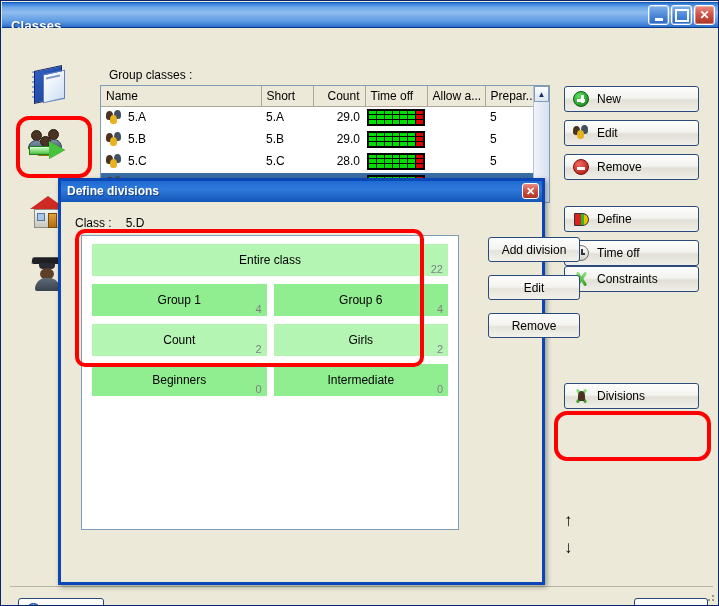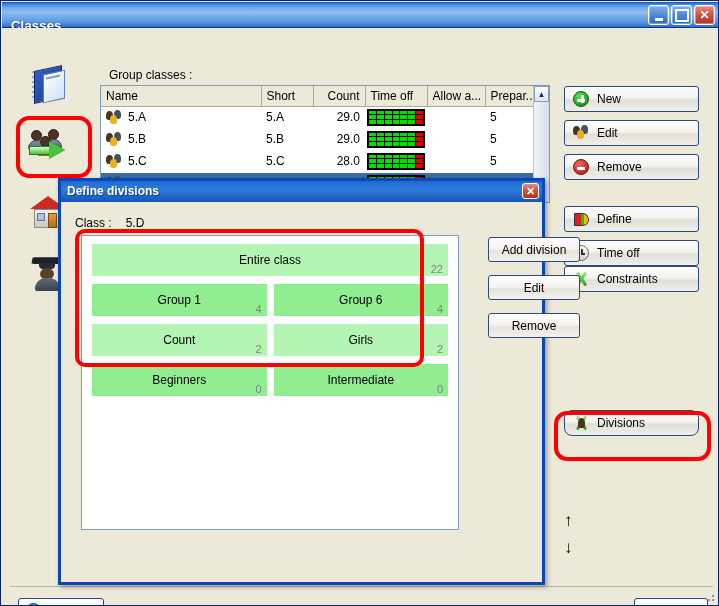--- a/index.html
+++ b/index.html
@@ -678,21 +678,21 @@
           <span>Define</span>
         </div>
         <div class="btn" style="margin-top: 8px;">
           <span class="btn-icon ic-clock"></span>
           <span>Time off</span>
         </div>
         <div class="btn" style="">
           <span class="btn-icon ic-constraints"></span>
           <span>Constraints</span>
         </div>
-        <div class="btn" style="margin-top: 118px; border-radius: 8px;">
+        <div class="btn" style="margin-top: 91px;">
           <span class="btn-icon ic-div">
             <i class="x1"></i>
             <i class="x2"></i>
             <i class="pp"></i>
           </span>
           <span>Divisions</span>
         </div>
       </div>
     <div class="div-hl"></div>
     <div class="arrow-up">↑</div>

